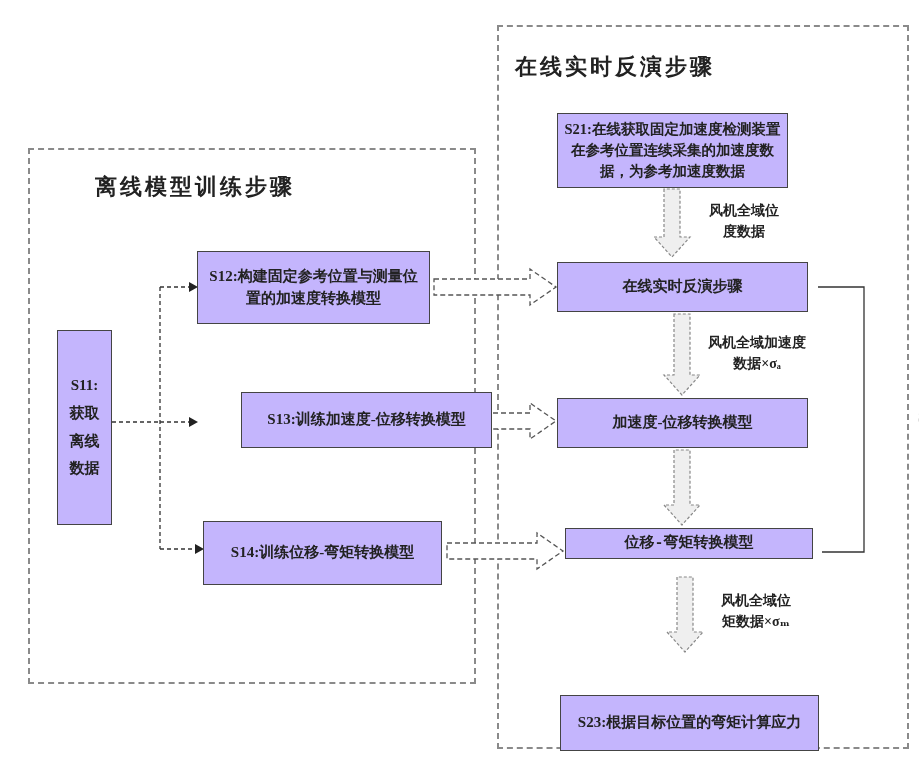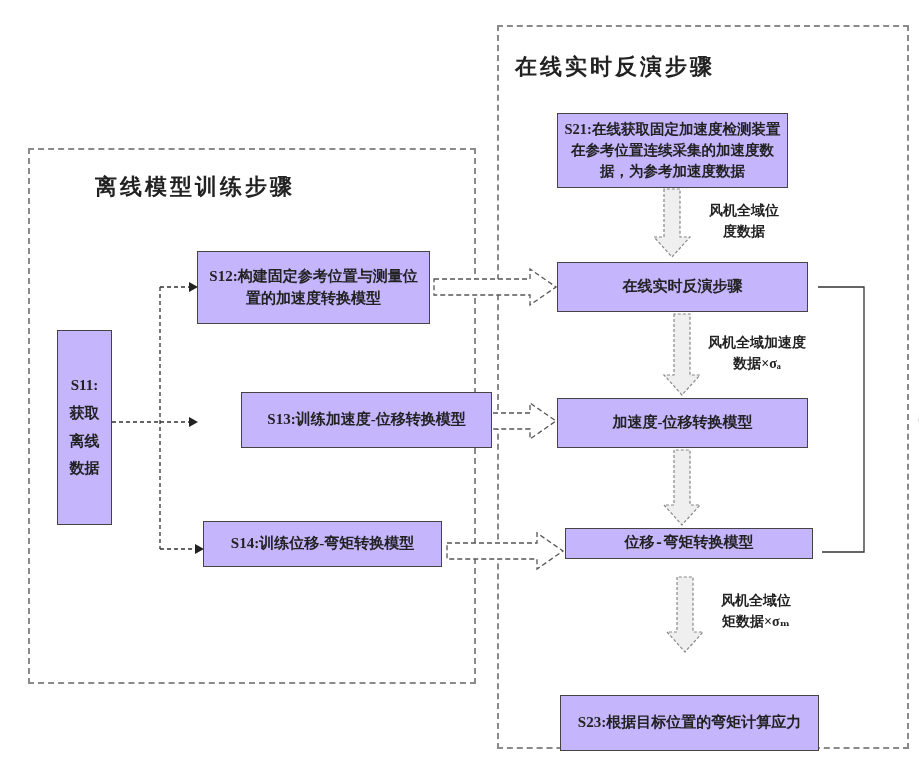--- a/index.html
+++ b/index.html
@@ -58,21 +58,21 @@
 
   <div class="panel-title" style="left:95px;top:172px;">离线模型训练步骤</div>
   <div class="panel-title" style="left:515px;top:52px;width:300px;text-align:left;">在线实时反演步骤</div>
 
   <div class="box prewrap" style="left:57px;top:330px;width:55px;height:195px;line-height:1.85;">S11:
 获取
 离线
 数据</div>
   <div class="box" style="left:197px;top:251px;width:233px;height:73px;">S12:构建固定参考位置与测量位置的加速度转换模型</div>
   <div class="box" style="left:197px;top:392px;width:251px;height:56px;margin-left:44px;">S13:训练加速度-位移转换模型</div>
-  <div class="box" style="left:203px;top:521px;width:239px;height:46px;">S14:训练位移-弯矩转换模型</div>
+  <div class="box" style="left:203px;top:521px;width:239px;height:64px;">S14:训练位移-弯矩转换模型</div>
 
   <div class="box" style="left:557px;top:113px;width:231px;height:75px;font-size:14.5px;">S21:在线获取固定加速度检测装置在参考位置连续采集的加速度数据，为参考加速度数据</div>
   <div class="box" style="left:557px;top:262px;width:251px;height:50px;">在线实时反演步骤</div>
   <div class="box" style="left:557px;top:398px;width:251px;height:50px;">加速度-位移转换模型</div>
   <div class="box" style="left:565px;top:528px;width:248px;height:31px;font-family:Liberation Mono, monospace;">位移-弯矩转换模型</div>
   <div class="box" style="left:560px;top:655px;width:259px;height:56px;margin-top:40px;">S23:根据目标位置的弯矩计算应力</div>
 
   <div class="flow-label" style="left:698px;top:200px;width:92px;">风机全域位
 度数据</div>
   <div class="flow-label" style="left:698px;top:332px;width:118px;">风机全域加速度

